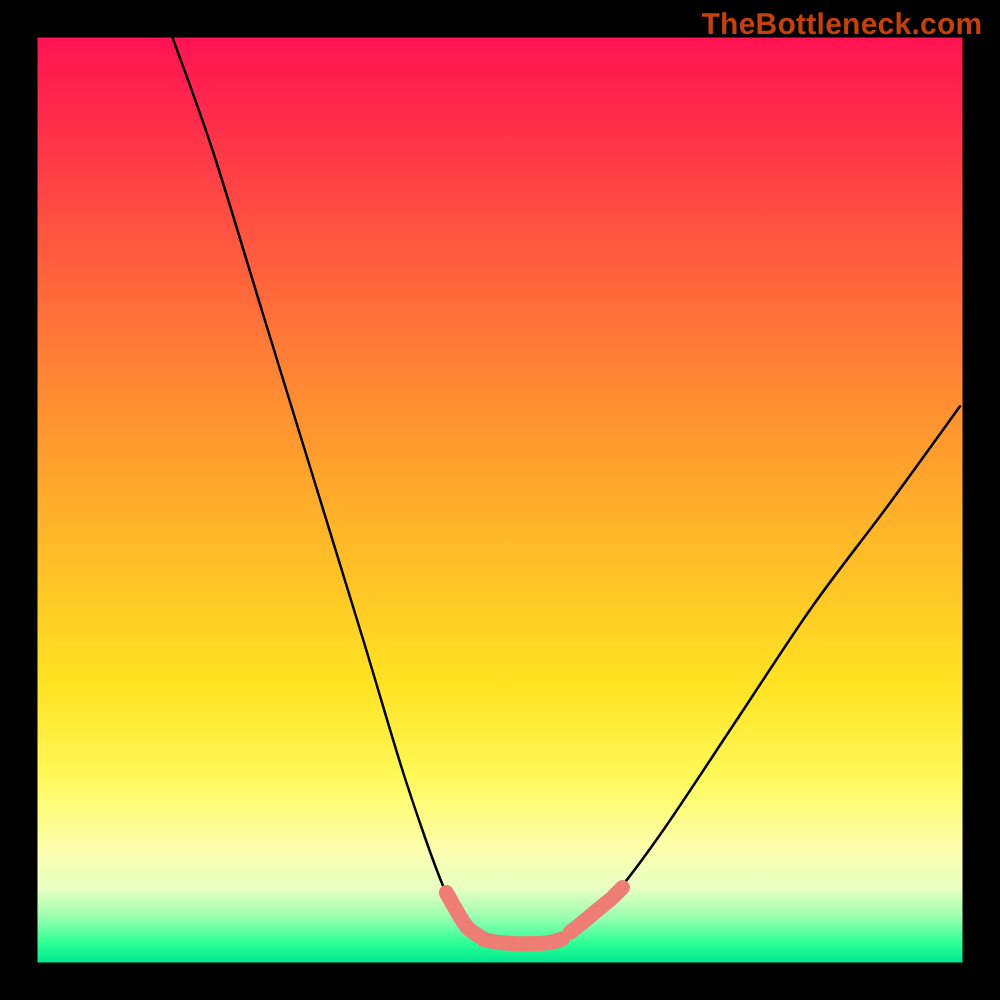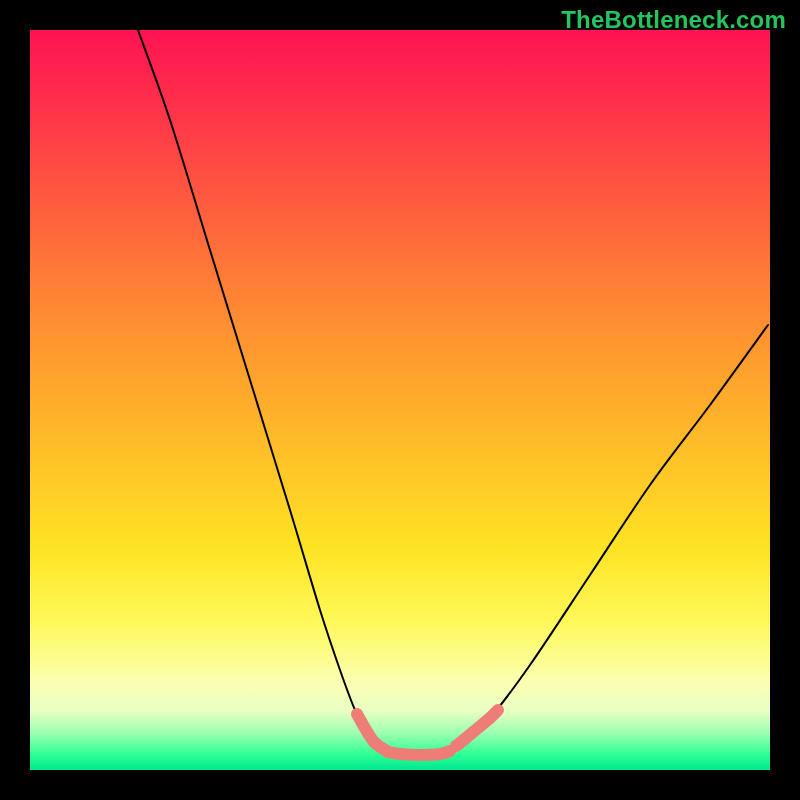--- a/index.html
+++ b/index.html
@@ -47,21 +47,21 @@
     height: 740px;
     overflow: visible;
   }
   .watermark {
     position: absolute;
     top: 6px;
     right: 14px;
     font-family: Arial, Helvetica, sans-serif;
     font-size: 24px;
     font-weight: 600;
-    color: #22c55e;
+    color: #c2410c;
     letter-spacing: 0.2px;
     user-select: none;
   }
 </style>
 </head>
 <body>
 
 <div class="frame">
   <div class="watermark">TheBottleneck.com</div>
   <div class="plot-area">

